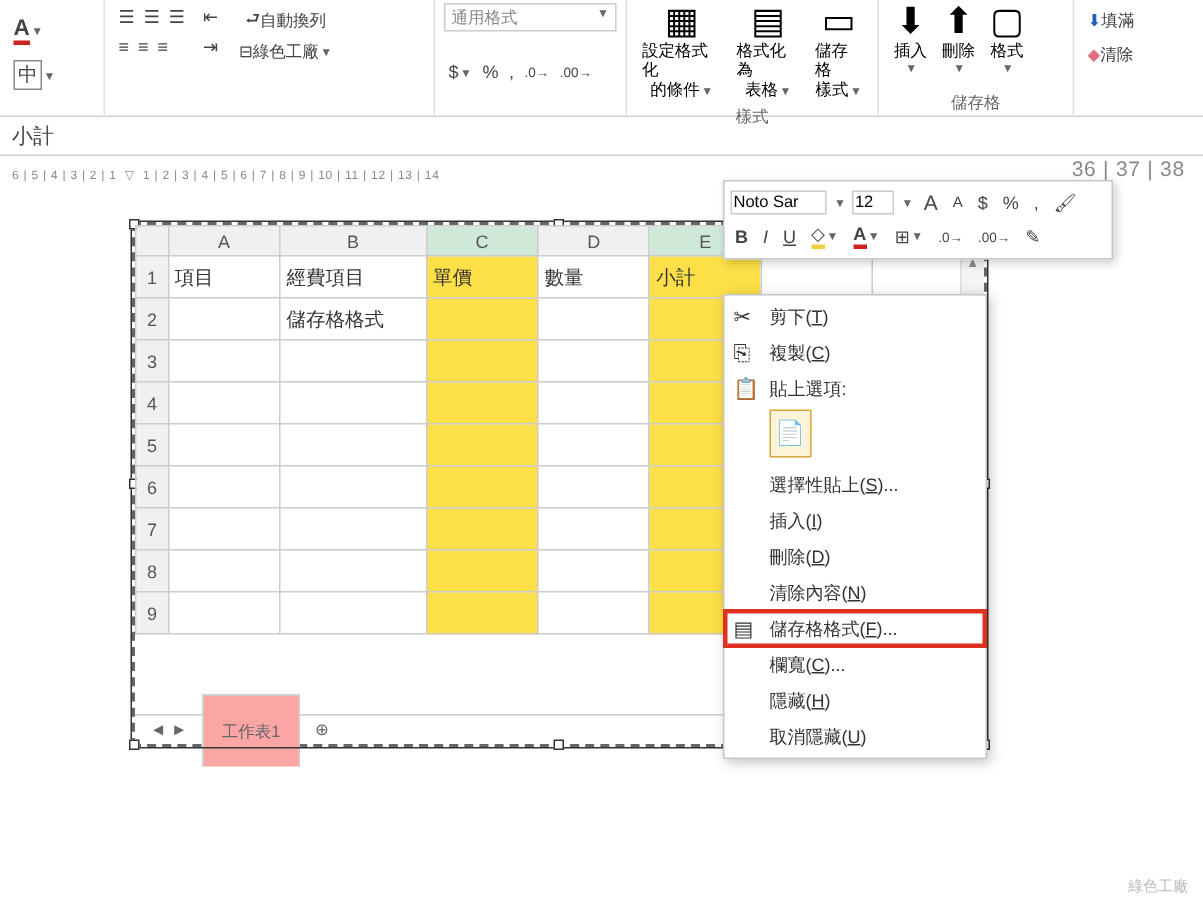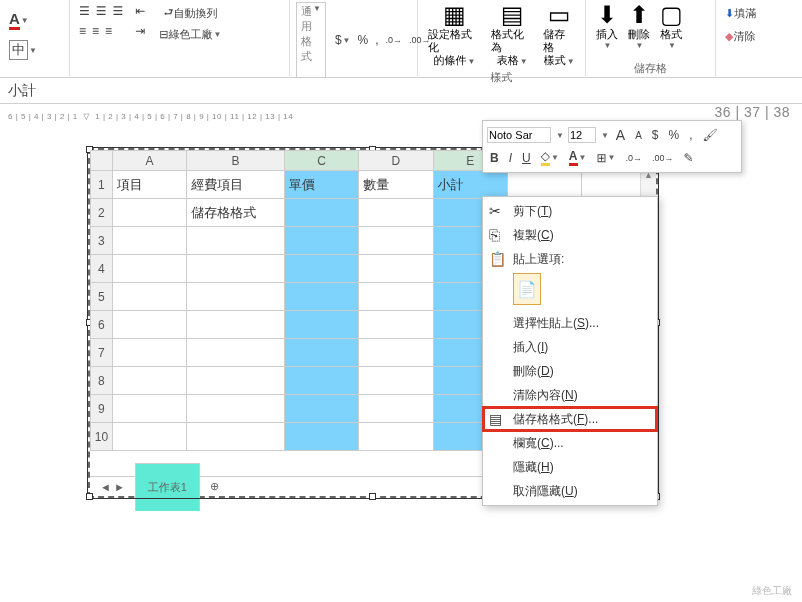--- a/index.html
+++ b/index.html
@@ -17,21 +17,21 @@
 .workspace{background:#fff;position:relative;height:470px}
 .sheet-wrap{position:absolute;left:88px;top:20px;width:570px;height:350px;border:2px dashed #666;outline:1px solid #333;background:#fff}
 .sheet{width:100%;height:calc(100% - 20px);overflow:hidden;position:relative}
 table.grid{border-collapse:collapse;width:100%}
 .grid th,.grid td{border:1px solid #ccc;font-size:12px;font-weight:normal;text-align:center;color:#555}
 .grid .corner{width:22px;height:20px;background:#f0f0f0}
 .grid .ch{height:20px;background:#f0f0f0;width:76px}
 .grid .ch.sel{background:#d0e8d8}
 .grid .rh{width:22px;background:#f0f0f0;height:28px}
 .grid td.cell{background:#fff;text-align:left;padding:0 4px;height:28px;font-size:13px;color:#333}
-.grid td.cell.sel{background:#7dd3fc}
+.grid td.cell.sel{background:#fde047}
 .sheet-tabs{height:20px;background:#fff;border-top:1px solid #ccc;display:flex;align-items:center;font-size:11px;color:#666;padding:0 10px;gap:10px}
 .scroll-v{position:absolute;right:0;top:20px;width:16px;bottom:20px;background:#f4f4f4;border-left:1px solid #ddd}
 .mini-toolbar{position:absolute;top:120px;left:482px;background:#fff;border:1px solid #c6c6c6;box-shadow:2px 2px 6px rgba(0,0,0,0.2);padding:3px;font-size:12px;width:260px}
 .mini-row{display:flex;align-items:center;gap:4px;padding:1px}
 .mini-row input{width:64px;font-size:11px;border:1px solid #ccc;padding:1px}
 .mini-row .sz{width:28px}
 .context-menu{position:absolute;top:196px;left:482px;width:176px;background:#fff;border:1px solid #c6c6c6;box-shadow:2px 2px 8px rgba(0,0,0,0.25);padding:2px 0}
 .cm-item{display:flex;align-items:center;padding:3px 8px 3px 30px;font-size:12px;color:#333;cursor:pointer;position:relative;height:24px}
 .cm-item .cm-ic{position:absolute;left:6px;font-size:14px}
 .cm-item.hi{outline:3px solid #e03020;outline-offset:-2px}
@@ -76,21 +76,21 @@
     <span class="rbtn">⇤</span>
     <span class="rbtn">⇥</span>
    </div>
    <div style="display:flex;flex-direction:column;font-size:11px;margin-left:6px">
     <div class="rbtn">⮐ <span>自動換列</span></div>
     <div class="rbtn">⊟ <span>綠色工廠</span><span class="drop">▼</span></div>
    </div>
   </div>
  </div>
  <div class="ribbon-group" style="width:128px">
-  <div class="ribbon-buttons" style="flex-direction:row;gap:6px;align-items:stretch">
+  <div class="ribbon-buttons" style="flex-direction:column;gap:18px;align-items:stretch">
    <div style="border:1px solid #ccc;padding:1px 4px;font-size:11px;color:#888;display:flex;justify-content:space-between">
           <span>通用格式</span>
           <span class="drop">▼</span>
         </div>
    <div style="display:flex;gap:1px">
     <span class="rbtn">$<span class="drop">▼</span></span>
     <span class="rbtn">%</span>
     <span class="rbtn">,</span>
     <span class="rbtn" style="font-size:9px">.0→</span>
     <span class="rbtn" style="font-size:9px">.00→</span>
@@ -266,40 +266,30 @@
     <tr>
               <th class="rh">9</th>
               <td class="cell"></td>
               <td class="cell"></td>
               <td class="cell sel"></td>
               <td class="cell"></td>
               <td class="cell sel"></td>
               <td class="cell"></td>
               <td class="cell"></td>
             </tr>
-    <tr>
-              <th class="rh">10</th>
-              <td class="cell"></td>
-              <td class="cell"></td>
-              <td class="cell sel"></td>
-              <td class="cell"></td>
-              <td class="cell sel"></td>
-              <td class="cell"></td>
-              <td class="cell"></td>
-            </tr>
    </tbody>
         </table>
    <div class="scroll-v">
           <div style="position:absolute;top:0;left:0;right:0;height:14px;text-align:center;font-size:9px;color:#888">▲</div>
           <div style="position:absolute;bottom:0;left:0;right:0;height:14px;text-align:center;font-size:9px;color:#888">▼</div>
         </div>
   </div>
   <div class="sheet-tabs">
    <span>◄ ►</span>
-   <span style="background:#5eead4;border:1px solid #ccc;border-bottom:none;padding:16px 12px">工作表1</span>
+   <span style="background:#fca5a5;border:1px solid #ccc;border-bottom:none;padding:16px 12px">工作表1</span>
    <span>⊕</span>
    <div style="flex:1"></div>
    <span style="color:#999">◄ ─────── ►</span>
   </div>
  </div>
 </div>
 
 <div class="mini-toolbar">
  <div class="mini-row">
   <input value="Noto Sar" style="">

